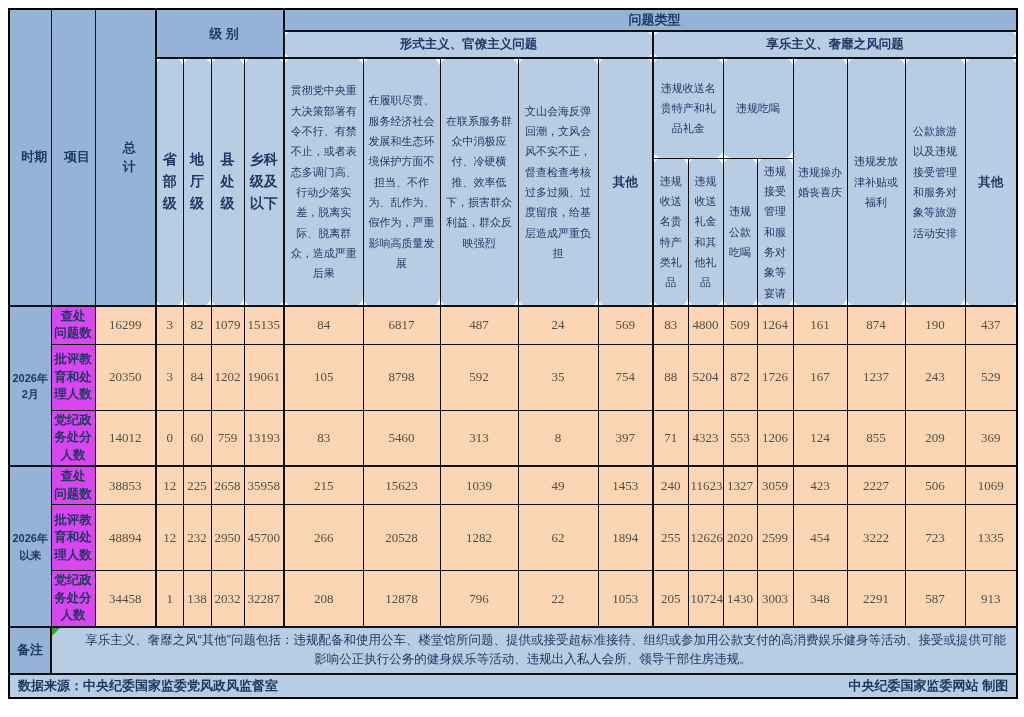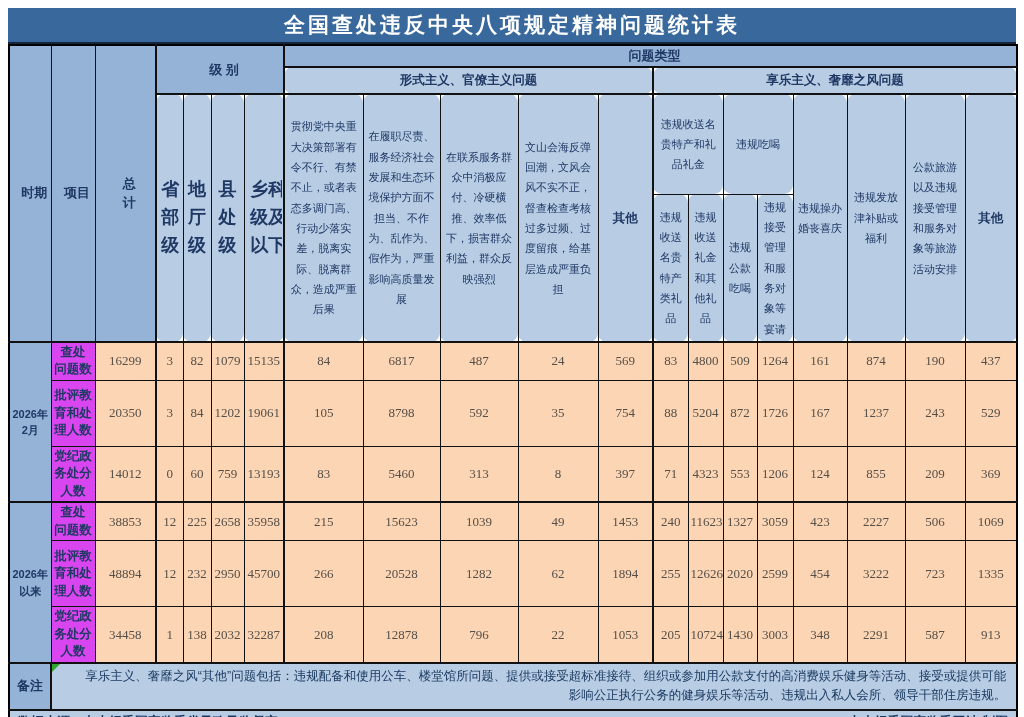--- a/index.html
+++ b/index.html
@@ -29,54 +29,53 @@
     text-align:center; vertical-align:middle;
     color:#1F3864;
     font-weight:normal;
     overflow:hidden;
   }
   
   .hd { background:#95B3D7; font-weight:bold; font-size:13px;padding-left:10px; }
   
   .hl { background:#B8CCE4; font-size:11px; line-height:1.85; padding:2px 3px;border-radius:9px; }
   .hl.grp { font-size:12.5px; font-weight:bold; line-height:1.3; }
-  .hl.lv { font-size:18px; font-weight:bold; line-height:1.55; }
+  .hl.lv { font-size:14px; font-weight:bold; line-height:1.55; }
   .vw1 { display:inline-block; width:1.15em; }
   .vw2 { display:inline-block; width:2.3em; }
   .vwTotal { display:inline-block; width:1.4em; line-height:1.5; }
   
   .num {
     background:#FCD5B4;
     font-family:"Liberation Serif", serif;
     font-size:13px; color:#554F47;
   }
   .rowlabel { background:#d946ef; font-weight:bold; font-size:12.5px; line-height:1.4; }
   .period { background:#95B3D7; font-weight:bold; font-size:11px; line-height:1.5; }
   
   .br2 { border-right-width:2px; }
   .bb2 { border-bottom-width:2px; }
   tr.block-start td, tr.block-start th { border-top-width:2px; }
   
   .remark-label { background:#95B3D7; font-weight:bold; font-size:13px; }
-  .remark-cell { background:#B8CCE4; text-align:right; position:relative; padding:3px 10px 3px 8px; }
+  .remark-cell { background:#B8CCE4; text-align:center; position:relative; padding:3px 10px 3px 8px; }
   .remark-cell p { margin:0; text-indent:2em; font-size:12.5px; line-height:1.55; color:#17375E; }
   .comment-flag {
     position:absolute; top:0; left:0; width:0; height:0;
     border-top:8px solid #2FA52F; border-right:8px solid transparent;
   }
   .footer-cell { background:#B8CCE4; padding:2px 8px; }
   .footer-flex { display:flex; justify-content:space-between; align-items:center; }
   .footer-flex span { font-weight:bold; font-size:13px; color:#17375E; }
 </style>
 </head>
 <body>
 
 <div class="sheet">
 
-  <div class="title-bar">全国查处违反中央八项规定精神问题统计表</div>
 
   <table class="stats">
     <colgroup>
       <col style="width:42px">
         <col style="width:44px">
         <col style="width:61px">
       <col style="width:27px">
         <col style="width:28px">
         <col style="width:33px">
         <col style="width:40px">

